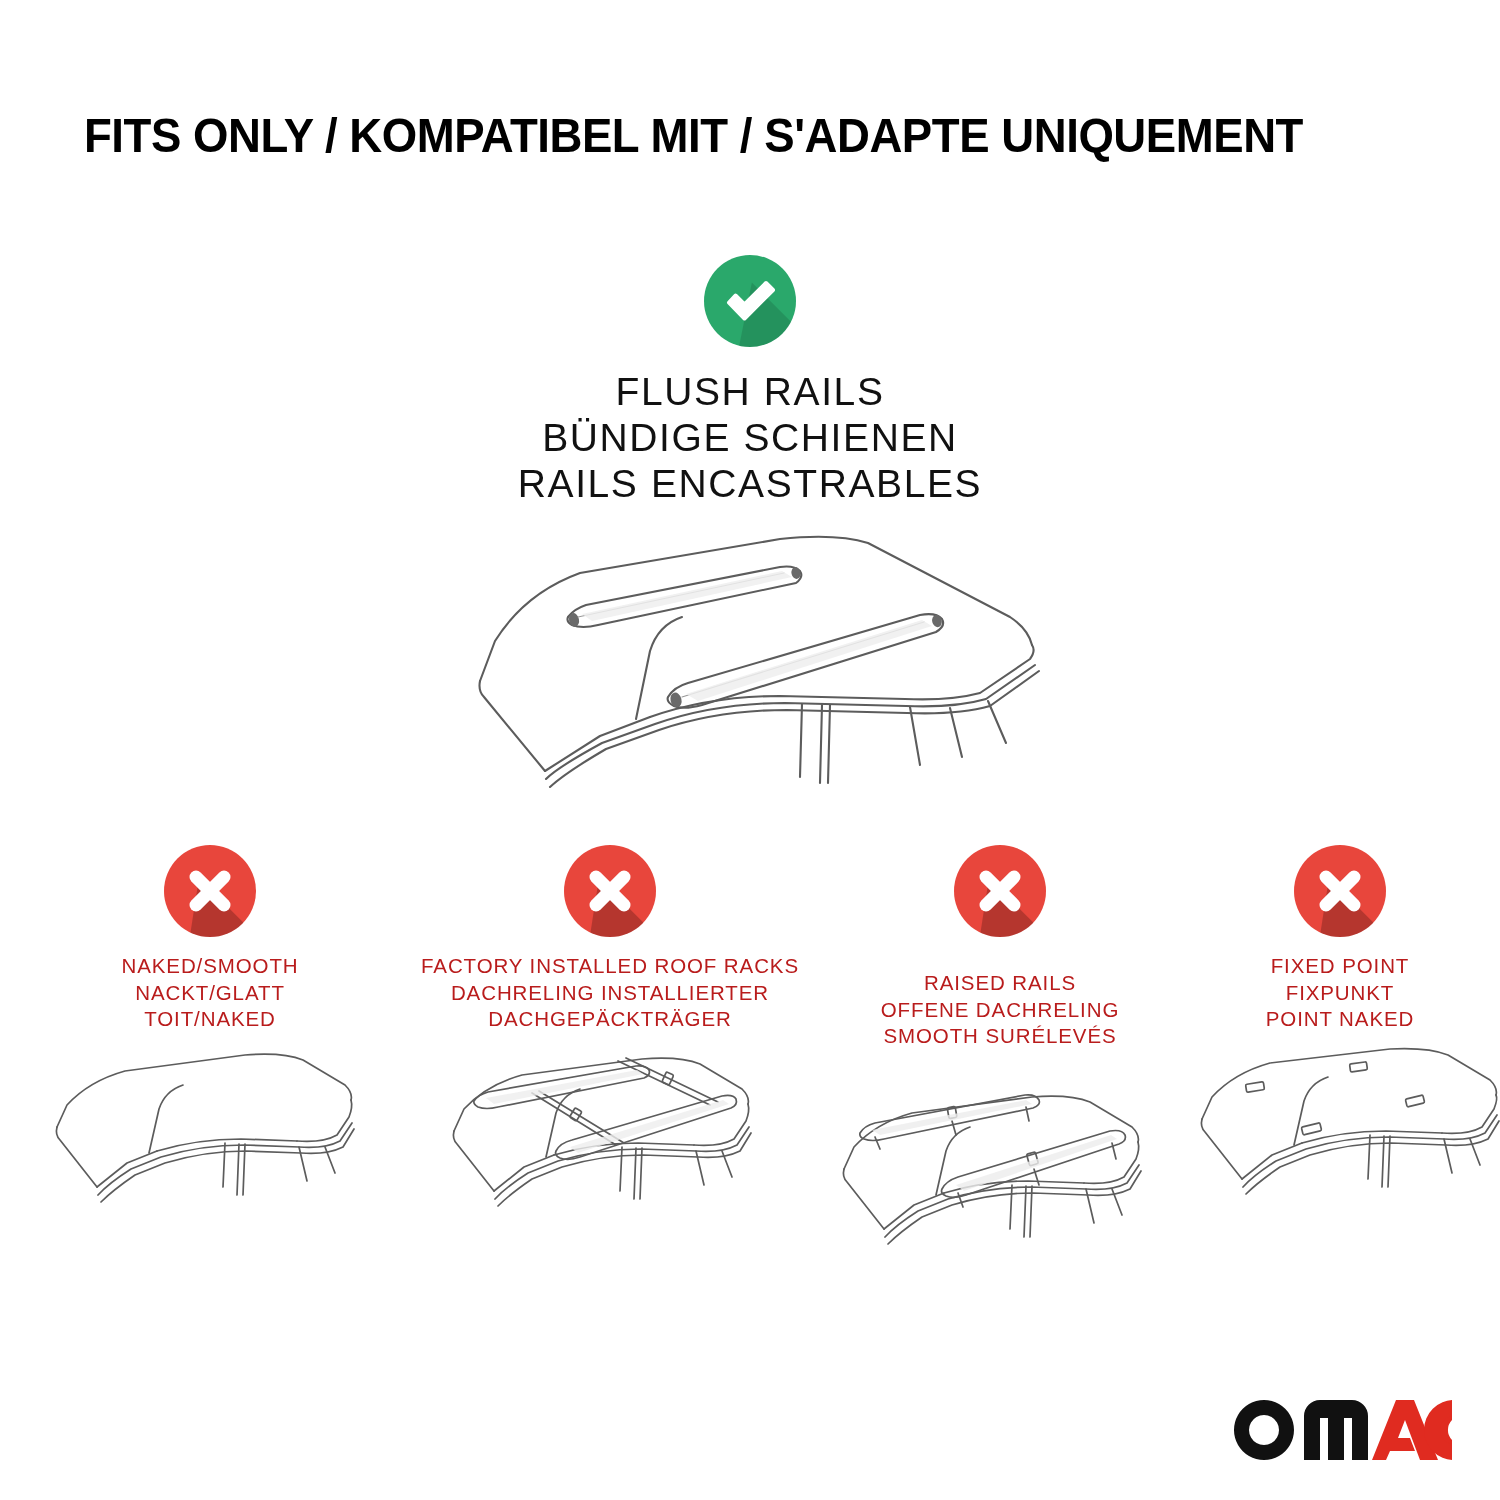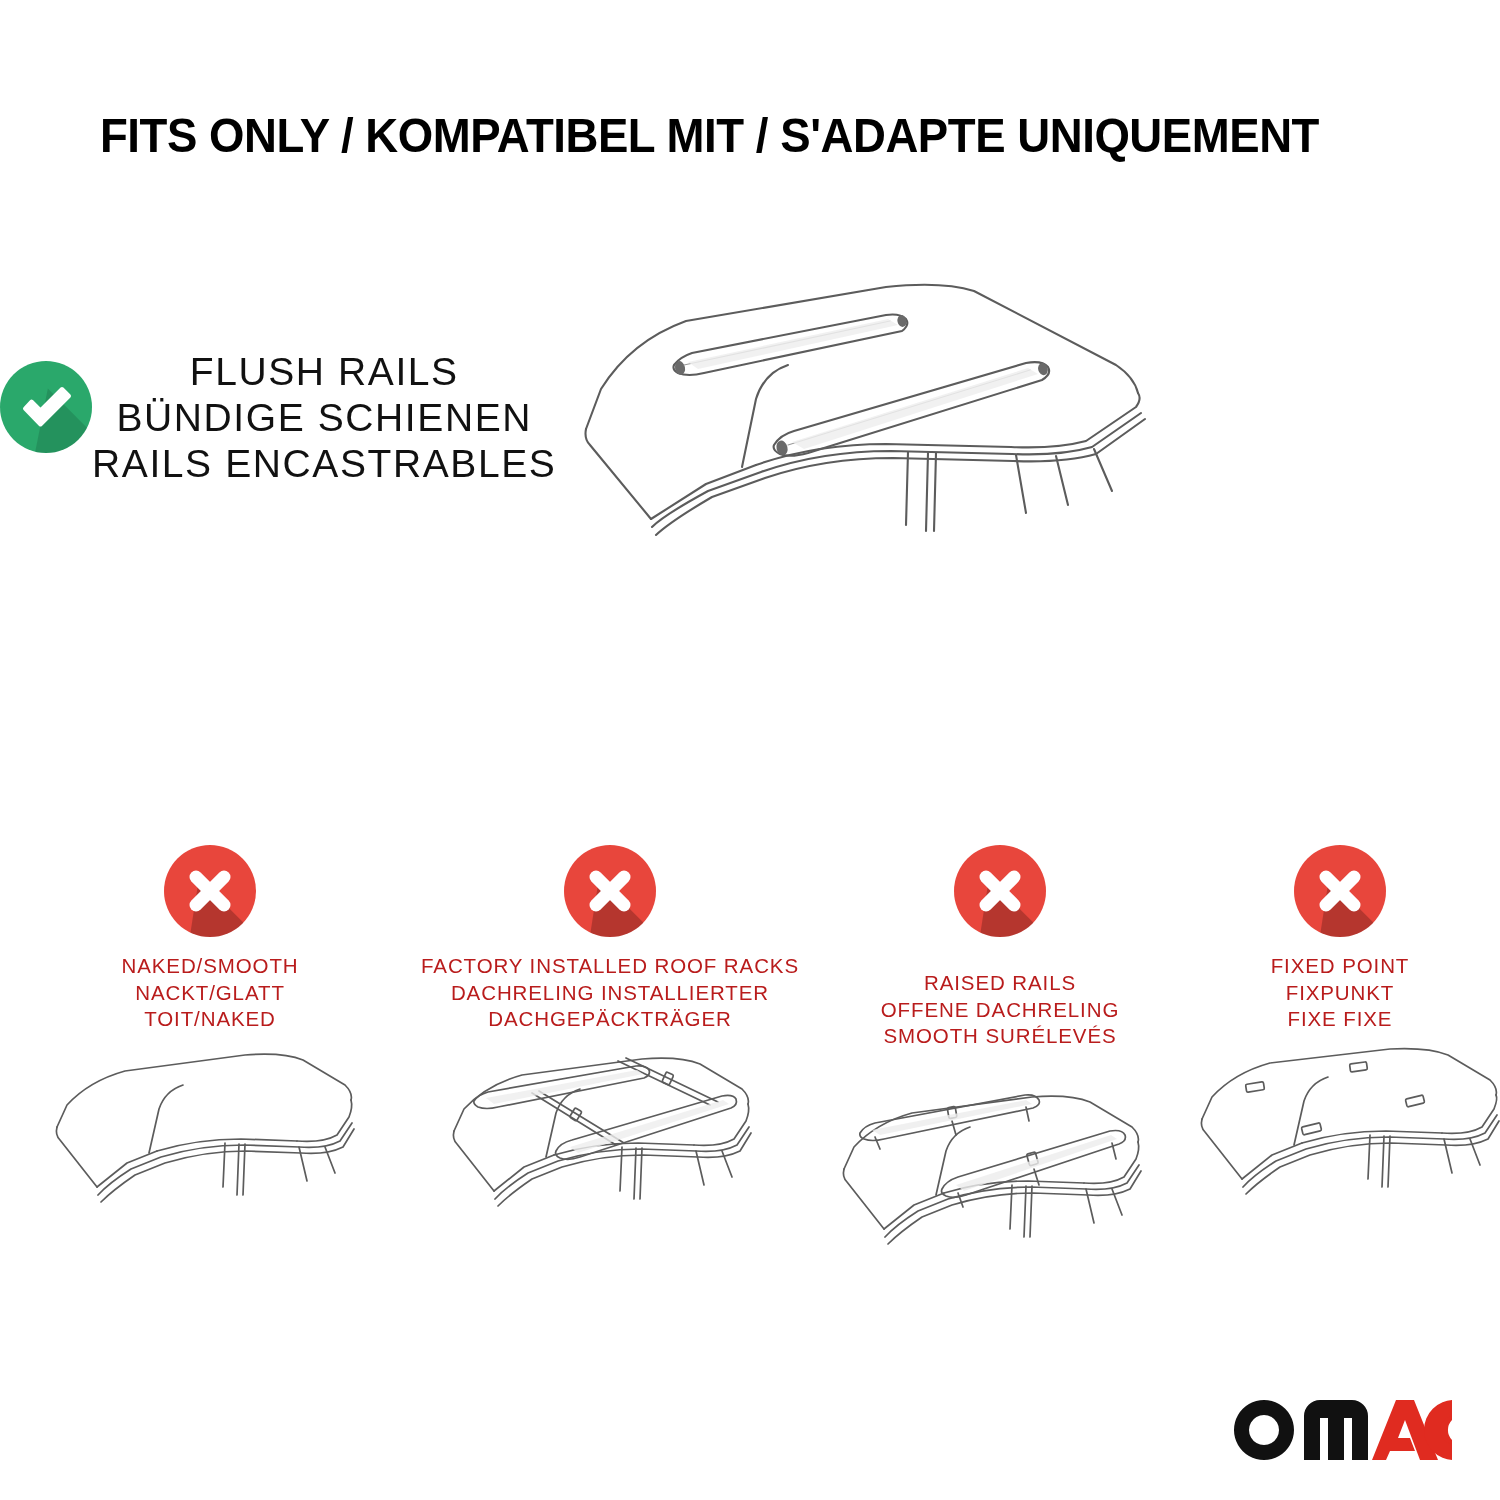--- a/index.html
+++ b/index.html
@@ -17,41 +17,40 @@
 
   
   .header {
     position: absolute;
     left: 84px;
     top: 104px;
     width: 1340px;
     height: 62px;
     display: flex;
     align-items: center;
-    margin-left: 16px;
   }
   .header-title {
     font-family: "Liberation Sans Narrow", "Liberation Sans", sans-serif;
     font-size: 49px;
     font-weight: bold;
     letter-spacing: -0.5px;
     color: #000000;
     white-space: nowrap;
     transform: scaleX(0.93);
     transform-origin: left center;
   }
 
   
   .hero {
     position: absolute;
     left: 0;
     top: 255px;
     width: 1500px;
     display: flex;
-    flex-direction: row;
+    flex-direction: column;
     align-items: center;
   }
   .badge {
     position: relative;
     width: 92px;
     height: 92px;
     border-radius: 50%;
     overflow: hidden;
     flex: 0 0 auto;
   }
@@ -353,21 +352,21 @@
       <svg width="92" height="92" viewBox="0 0 92 92" aria-hidden="true">
         <g stroke="#ffffff" stroke-width="13" stroke-linecap="round">
           <line x1="32" y1="32" x2="60" y2="60"></line>
           <line x1="60" y1="32" x2="32" y2="60"></line>
         </g>
       </svg>
     </div>
     <div class="labels">
       <div class="line">FIXED POINT</div>
       <div class="line">FIXPUNKT</div>
-      <div class="line">FIXE FIXE</div>
+      <div class="line">POINT NAKED</div>
     </div>
     <div class="art">
       <svg width="320" height="215" viewBox="0 0 320 215" aria-hidden="true">
         <g fill="none" stroke="#5c5c5c" stroke-width="1.7" stroke-linejoin="round" stroke-linecap="round">
           <path d="M12 72 L22 50 Q44 26 80 16 L200 2 Q238 0 258 8 L300 33 Q308 41 306 48"></path>
           <path d="M12 72 Q10 80 15 85 L52 132"></path>
           <path d="M52 132 L82 108 L112 96"></path>
           <path d="M112 96 Q152 84 196 84 L252 86"></path>
           <path d="M252 86 Q278 88 292 80 L304 62 Q308 52 306 48"></path>
           <path d="M53 140 Q64 128 86 114 L116 102 Q156 90 199 90 L254 92 Q280 94 295 86 L307 68"></path>

